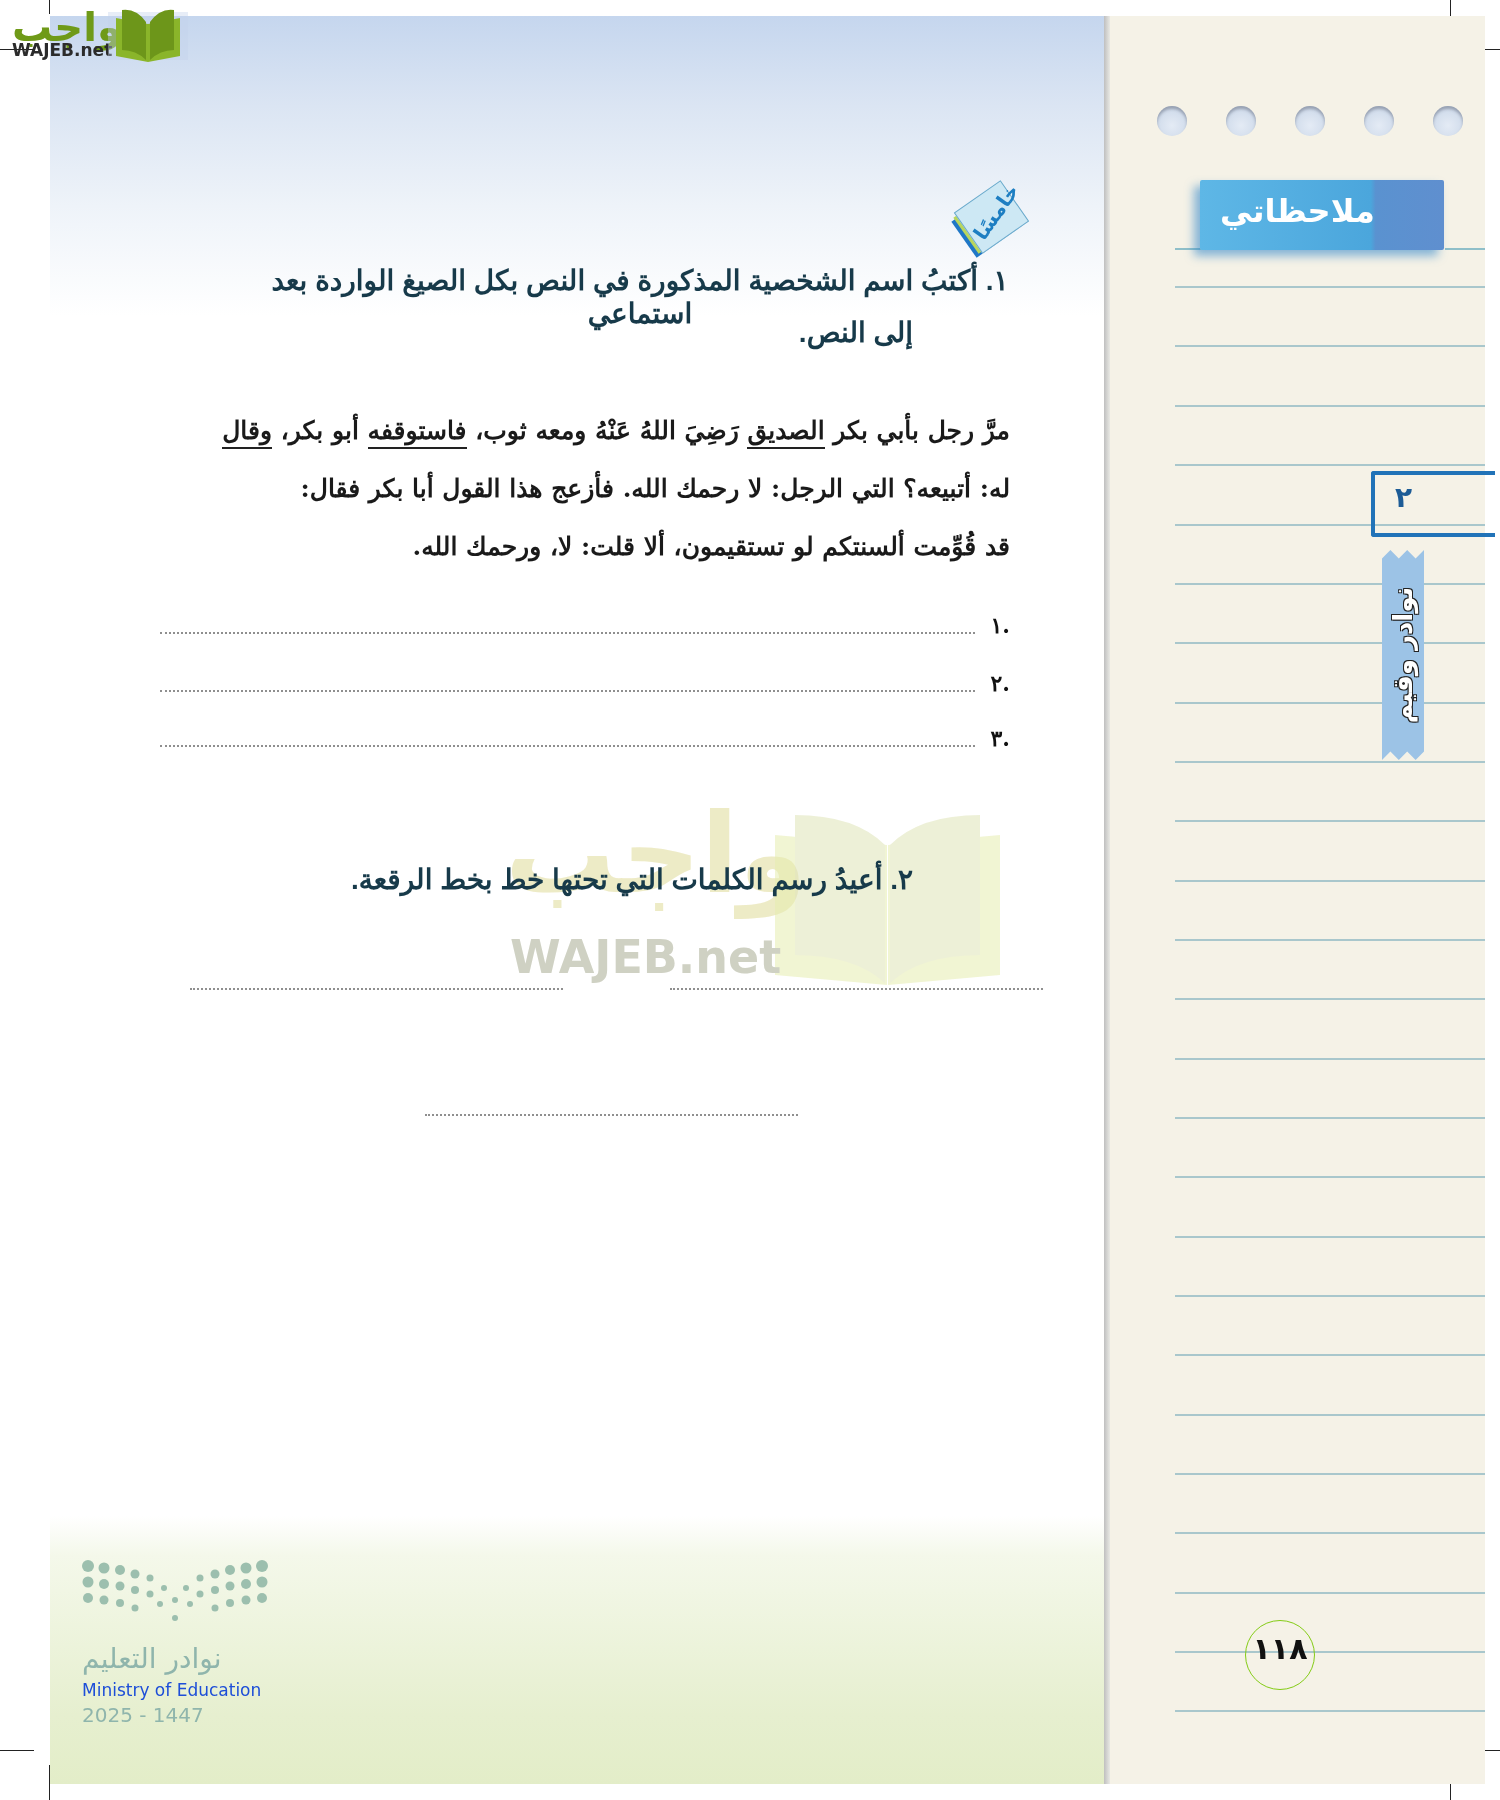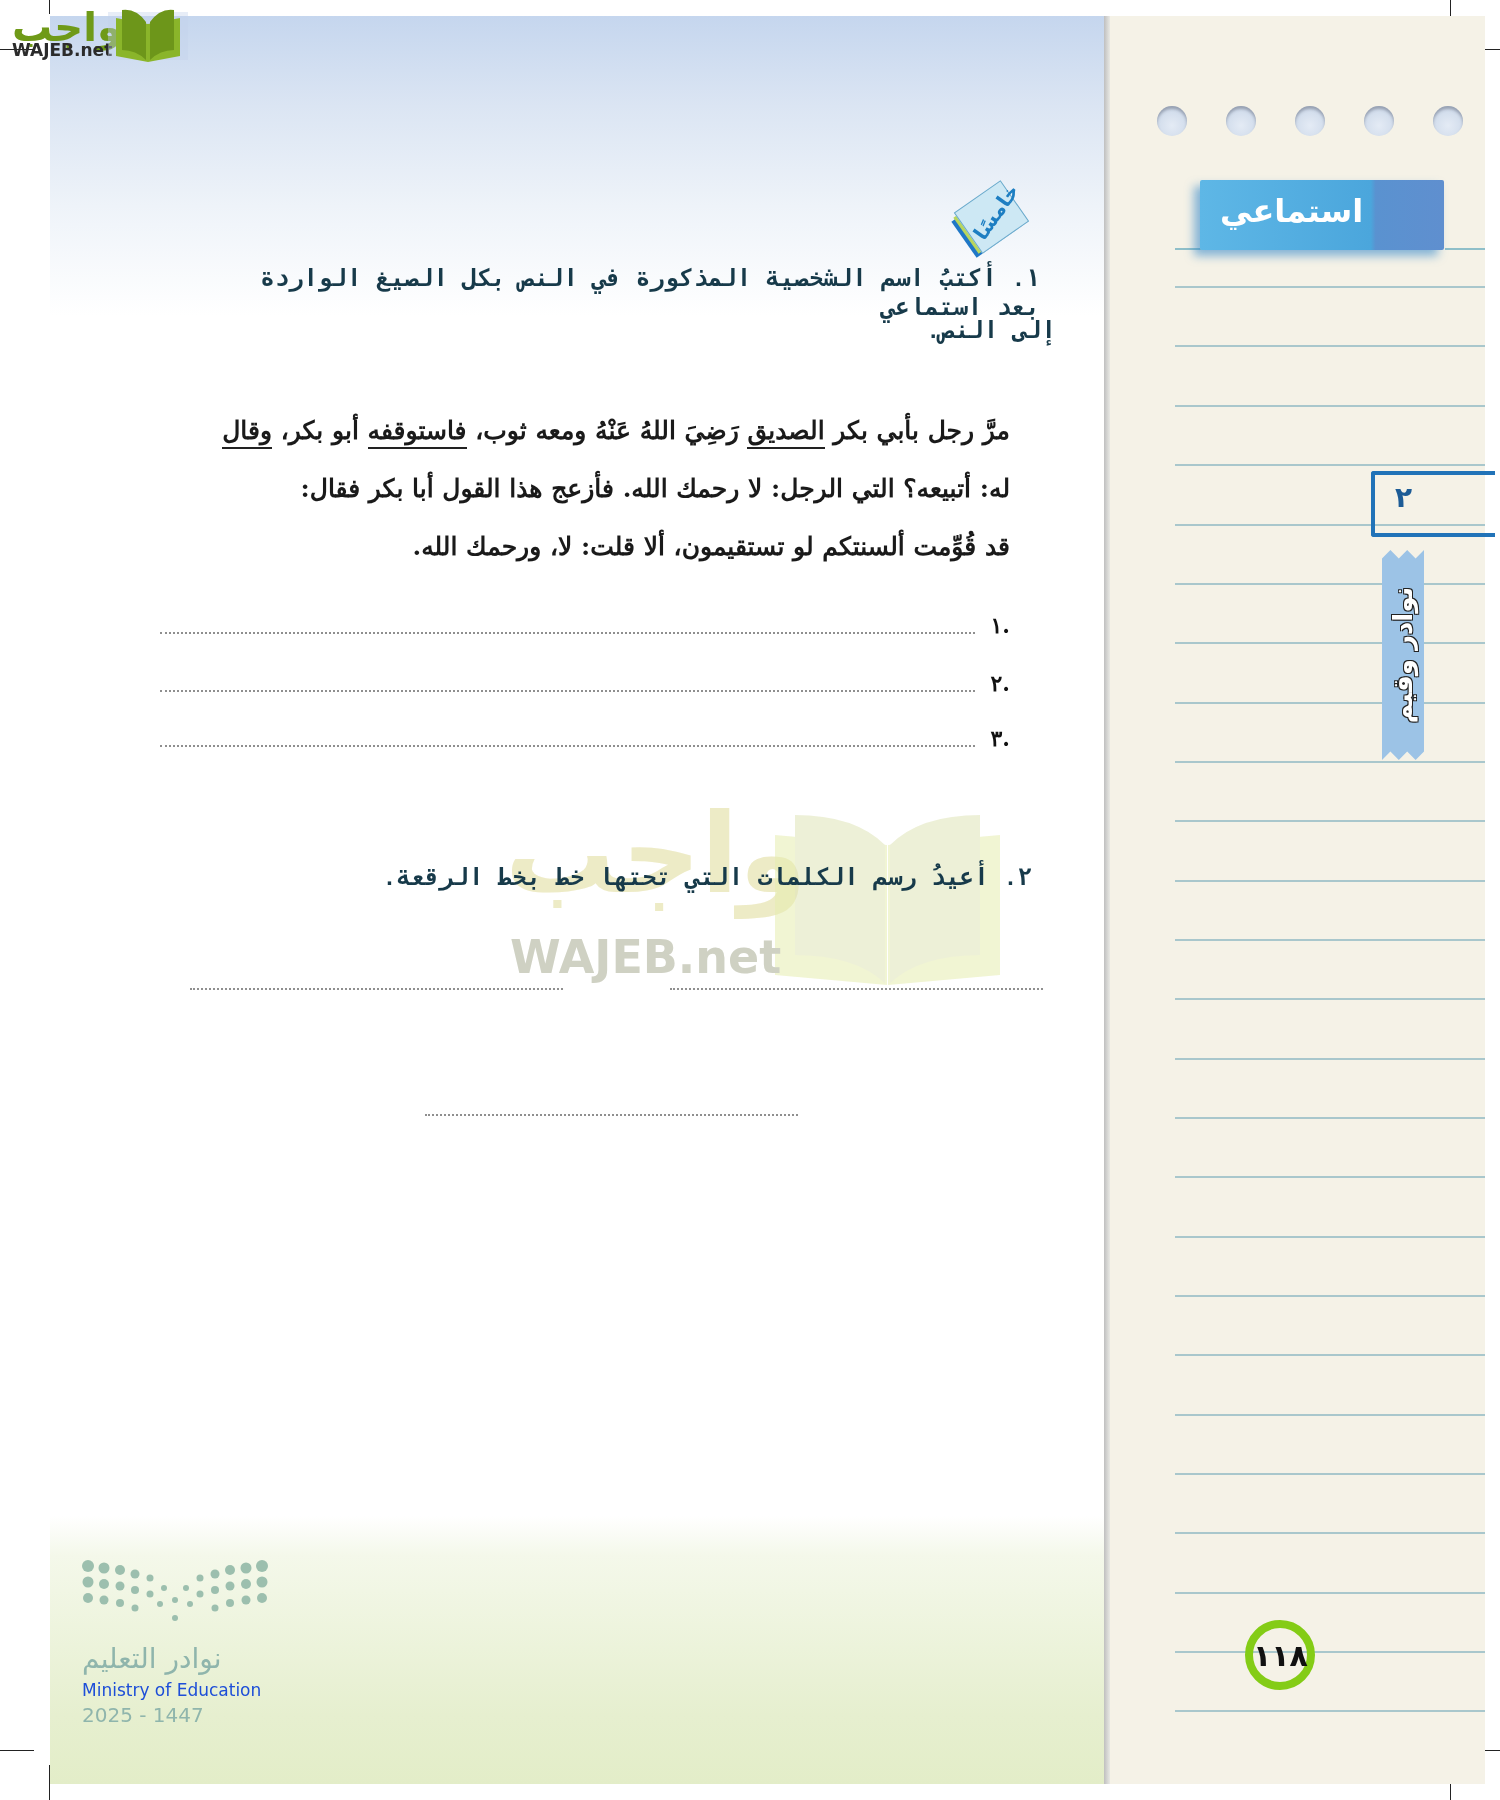--- a/index.html
+++ b/index.html
@@ -33,41 +33,41 @@
     border:4px solid #2173b8; border-right:none; border-radius:3px 0 0 3px; }
   .unit-num { position:absolute; left:20px; top:6px; font-size:28px; font-weight:bold; color:#1d5c96; }
 
   .ribbon { left:1382px; top:550px; width:42px; height:210px; background:#9cc3e6;
     clip-path: polygon(0 4%, 20% 0, 40% 4%, 60% 0, 80% 4%, 100% 0, 100% 96%, 80% 100%, 60% 96%, 40% 100%, 20% 96%, 0 100%); }
   .ribbon-text { position:absolute; left:50%; top:50%; transform:translate(-50%,-50%) rotate(-90deg);
     white-space:nowrap; font-size:26px; font-weight:bold; color:#ffffff;
     text-shadow: 1px 1px 0 #222, -1px -1px 0 #222, 1px -1px 0 #222, -1px 1px 0 #222; }
 
   .page-number-circle { left:1245px; top:1620px; width:70px; height:70px; border-radius:50%;
-    border:8px solid #84cc16; box-sizing:border-box; }
+    border:1px solid #84cc16; box-sizing:border-box; }
   .page-number { position:absolute; width:100%; text-align:center; top:10px; font-size:30px; font-weight:bold; color:#111; }
 
   
   .logo-text-ar { left:12px; top:4px; font-size:40px; font-weight:bold; color:#6f9a18; direction:rtl; }
   .logo-text-en { left:12px; top:40px; font-size:17px; font-weight:bold; color:#2b2b2b; }
   .logo-book { left:108px; top:4px; width:80px; height:60px; }
 
   
   .section-badge { left:955px; top:186px; width:80px; height:70px; }
   .section-badge .card { position:absolute; left:8px; top:6px; width:55px; height:48px; background:#cde8f4;
     border:1px solid #6aa9cb; transform:rotate(-35deg); }
   .section-badge .card2 { position:absolute; left:4px; top:16px; width:55px; height:44px; background:#1f77c6;
     transform:rotate(-35deg); }
   .section-badge .card3 { position:absolute; left:6px; top:12px; width:55px; height:44px; background:#b9d65c;
     transform:rotate(-35deg); }
   .section-badge .label { position:absolute; left:10px; top:14px; font-size:20px; font-weight:bold; color:#1d7ec2;
     transform:rotate(-55deg); direction:rtl; }
 
   .rtl { direction:rtl; text-align:right; }
-  .q-title { font-family:Liberation Mono, monospace; font-weight:bold; color:#173a4a; font-size:24px; }
+  .q-title { font-family:Liberation Sans, sans-serif; font-weight:bold; color:#173a4a; font-size:28px;text-align:center; }
   .q1-line1 { right:460px; top:264px; width:800px; }
   .q1-line2 { right:444px; top:316px; width:400px; }
 
   .passage { right:490px; width:840px; font-family:"DejaVu Serif", serif; font-weight:bold; font-size:25px; color:#1a1a1a; }
   .passage-l1 { top:416px; }
   .passage-l2 { top:474px; }
   .passage-l3 { top:532px; }
   .u { border-bottom:2px solid #222; padding-bottom:2px; }
 
   .answer-row { position:absolute; right:490px; width:850px; height:30px; }
@@ -229,21 +229,21 @@
   <div class="nb-line" style="top:1338px;"></div>
   <div class="nb-line" style="top:1398px;"></div>
   <div class="nb-line" style="top:1457px;"></div>
   <div class="nb-line" style="top:1516px;"></div>
   <div class="nb-line" style="top:1576px;"></div>
   <div class="nb-line" style="top:1635px;"></div>
   <div class="nb-line" style="top:1694px;"></div>
 </div>
 
 <div class="abs notes-tab">
-  <span class="notes-tab-text">استماعي</span>
+  <span class="notes-tab-text">ملاحظاتي</span>
 </div>
 
 <div class="abs unit-box">
   <span class="unit-num">٢</span>
 </div>
 
 <div class="abs ribbon">
   <span class="ribbon-text">نوادر وقيم</span>
 </div>
 

